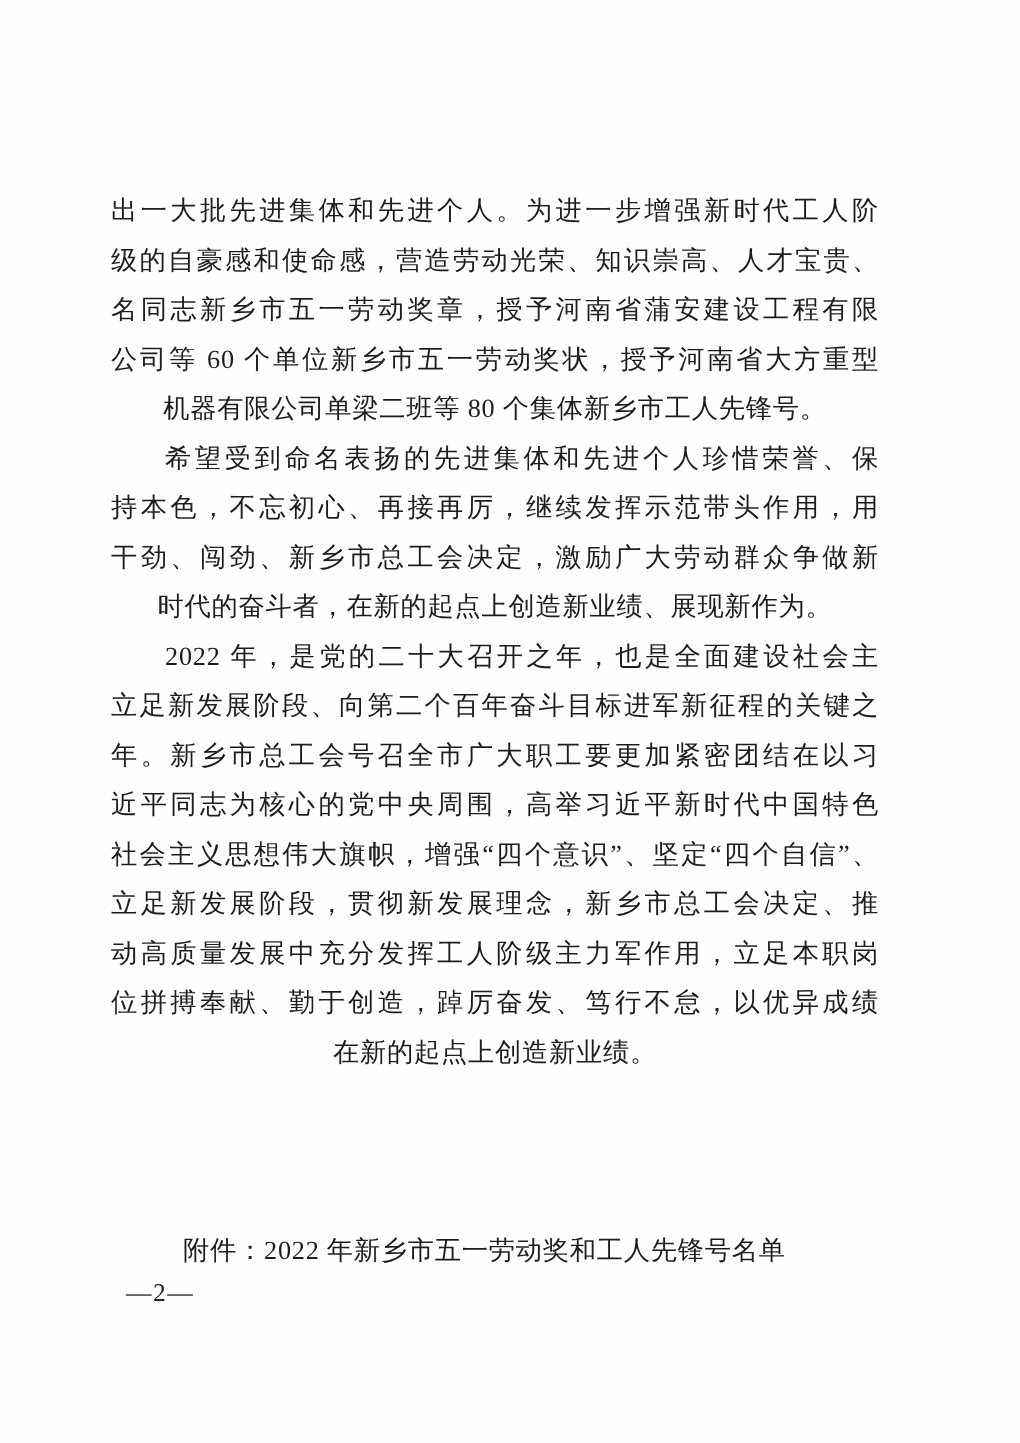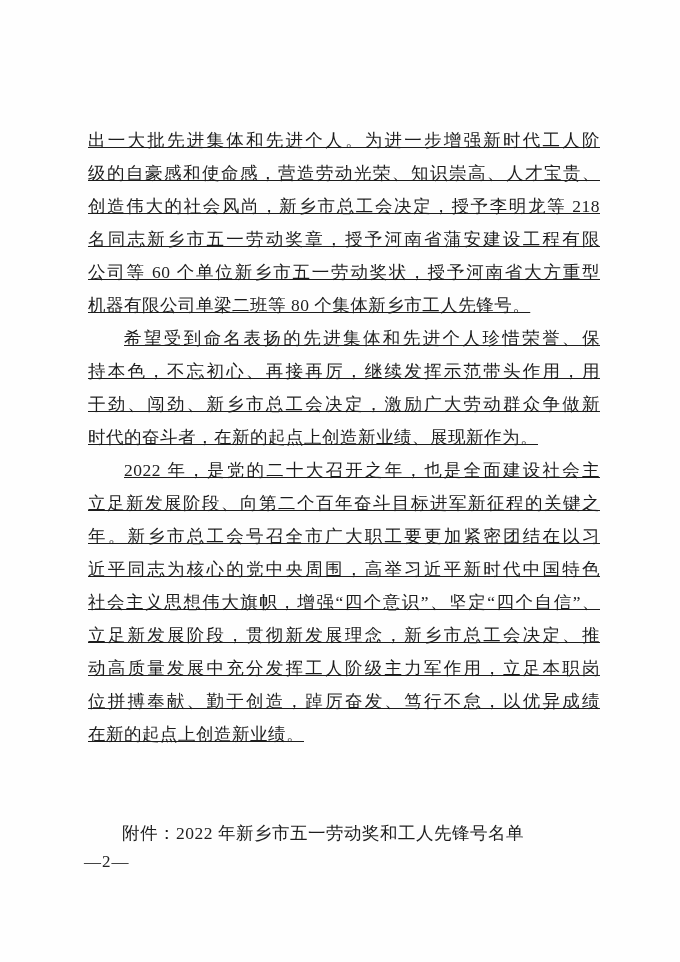--- a/index.html
+++ b/index.html
@@ -11,32 +11,31 @@
     position: relative;
     width: 680px;
     height: 962px;
     background: #fefefe;
     overflow: hidden;
     font-family: "Liberation Serif", "DejaVu Serif", serif;
     color: #1d1d1d;
   }
   .doc-body {
     position: absolute;
-    left: 88px;
+    left: 74px;
     top: 124px;
     width: 512px;
-    text-decoration: underline;
   }
   .paragraph { margin: 0; padding: 0; }
   .line {
     height: 33px;
     line-height: 33px;
     font-size: 17.5px;
     overflow: hidden;
-    text-align: left;
+    text-align: center;
     letter-spacing: 0.5px;
   }
   .line.just {
     text-align: justify;
     text-align-last: justify;
   }
   .line.indent {
     text-indent: 36px;
   }
   .attachment {
@@ -59,21 +58,20 @@
   }
 </style>
 </head>
 <body>
 
 <div class="page">
   <main class="doc-body">
       <div class="paragraph">
         <div class="line just">出一大批先进集体和先进个人。为进一步增强新时代工人阶</div>
         <div class="line just">级的自豪感和使命感，营造劳动光荣、知识崇高、人才宝贵、</div>
-        <div class="line just">创造伟大的社会风尚，新乡市总工会决定，授予李明龙等 218</div>
         <div class="line just">名同志新乡市五一劳动奖章，授予河南省蒲安建设工程有限</div>
         <div class="line just">公司等 60 个单位新乡市五一劳动奖状，授予河南省大方重型</div>
         <div class="line">机器有限公司单梁二班等 80 个集体新乡市工人先锋号。</div>
       </div>
       <div class="paragraph">
         <div class="line indent just">希望受到命名表扬的先进集体和先进个人珍惜荣誉、保</div>
         <div class="line just">持本色，不忘初心、再接再厉，继续发挥示范带头作用，用</div>
         <div class="line just">干劲、闯劲、新乡市总工会决定，激励广大劳动群众争做新</div>
         <div class="line">时代的奋斗者，在新的起点上创造新业绩、展现新作为。</div>
       </div>

